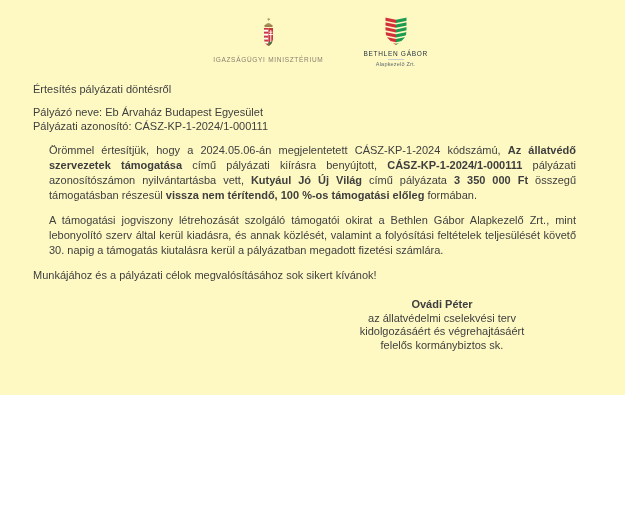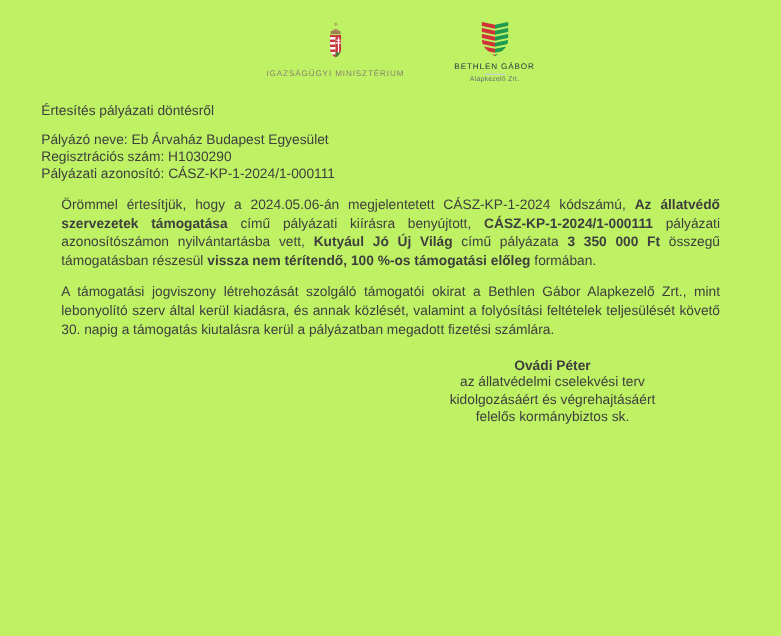--- a/index.html
+++ b/index.html
@@ -1,18 +1,18 @@
 <!DOCTYPE html>
 <html lang="hu"><head>
 <meta charset="utf-8">
 <style>
   html, body { margin: 0; padding: 0; background: #ffffff; }
   .page {
-    width: 625px; height: 509px;
-    background: #bef264;
+    width: 625px; height: 395px;
+    background: #fef9c3;
     font-family: "Liberation Sans", "DejaVu Sans", sans-serif;
     color: #3e3e3e;
     position: relative;
     overflow: hidden;
   }
   .header {
     display: flex;
     justify-content: center;
     align-items: flex-start;
     gap: 40px;
@@ -111,29 +111,29 @@
     </div>
 
   </div>
 
   <div class="content">
 
     <div class="subject">Értesítés pályázati döntésről</div>
 
     <div class="info">
       <div><span>Pályázó neve:</span> <span>Eb Árvaház Budapest Egyesület</span></div>
-      <div><span>Regisztrációs szám:</span> <span>H1030290</span></div>
       <div><span>Pályázati azonosító:</span> <span>CÁSZ-KP-1-2024/1-000111</span></div>
     </div>
 
 
     <p class="body-par"><span>Örömmel értesítjük, hogy a 2024.05.06-án megjelentetett CÁSZ-KP-1-2024 kódszámú, </span><b>Az állatvédő szervezetek támogatása</b><span> című pályázati kiírásra benyújtott, </span><b>CÁSZ-KP-1-2024/1-000111</b><span> pályázati azonosítószámon nyilvántartásba vett, </span><b>Kutyául Jó Új Világ</b><span> című pályázata </span><b>3&nbsp;350&nbsp;000 Ft</b><span> összegű támogatásban részesül </span><b>vissza nem térítendő, 100 %-os támogatási előleg</b><span> formában.</span></p>
 
     <p class="body-par"><span>A támogatási jogviszony létrehozását szolgáló támogatói okirat a Bethlen Gábor Alapkezelő Zrt., mint lebonyolító szerv által kerül kiadásra, és annak közlését, valamint a folyósítási feltételek teljesülését követő 30. napig a támogatás kiutalásra kerül a pályázatban megadott fizetési számlára.</span></p>
 
+    <div class="closing">Munkájához és a pályázati célok megvalósításához sok sikert kívánok!</div>
 
 
     <div class="signature">
       <div class="sig-name">Ovádi Péter</div>
       <div>az állatvédelmi cselekvési terv</div>
       <div>kidolgozásáért és végrehajtásáért</div>
       <div>felelős kormánybiztos sk.</div>
     </div>
 
   </div>

